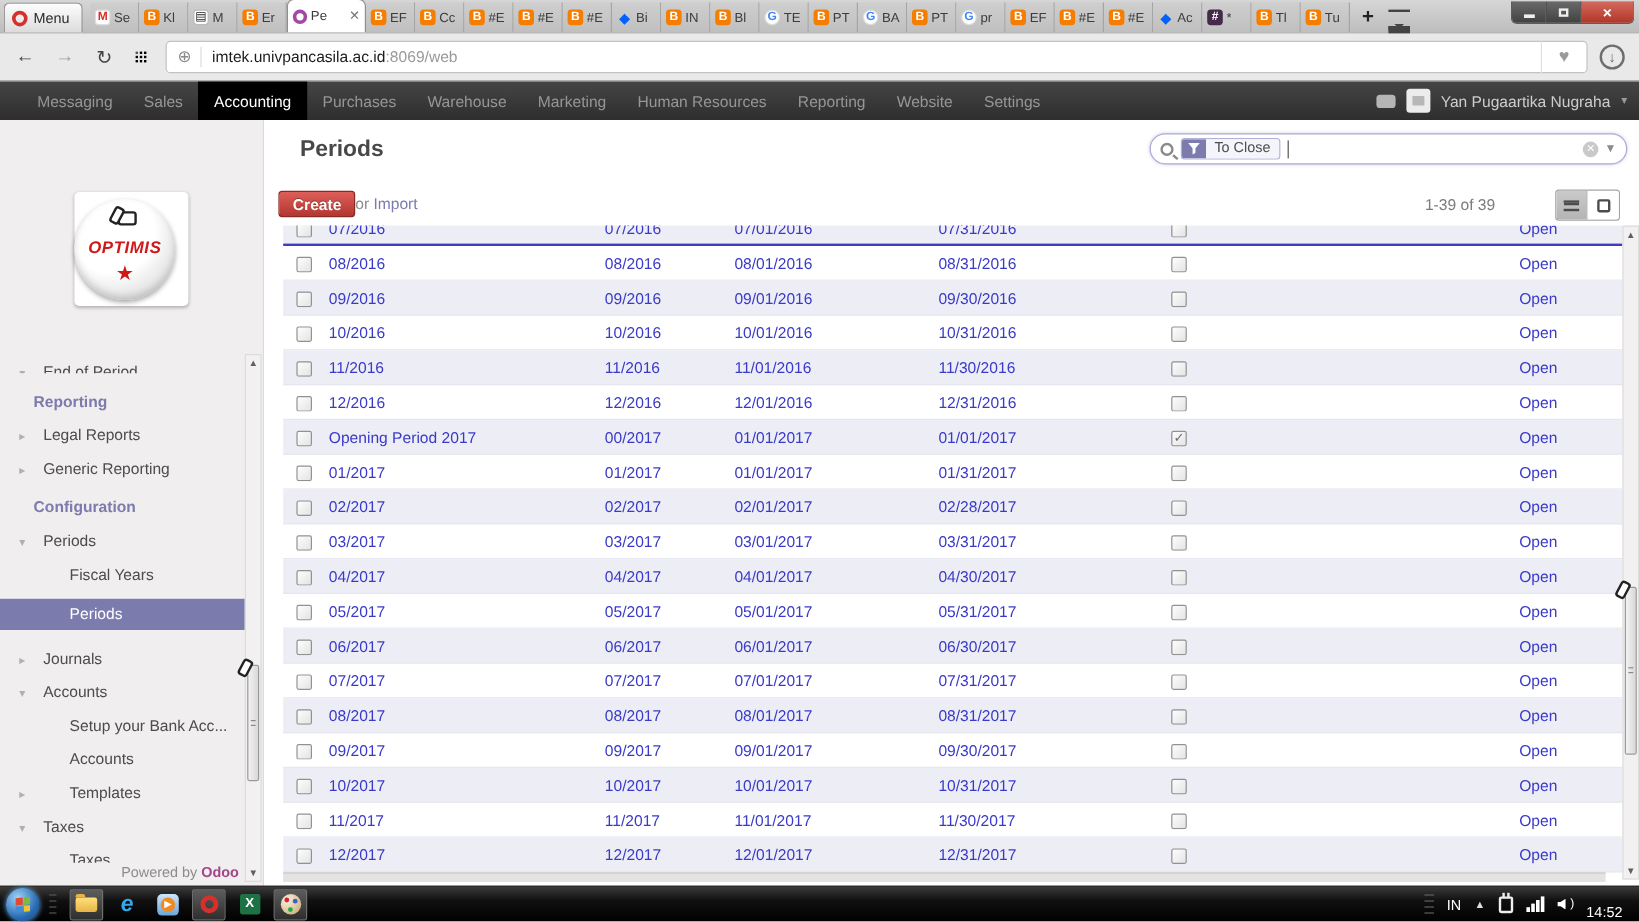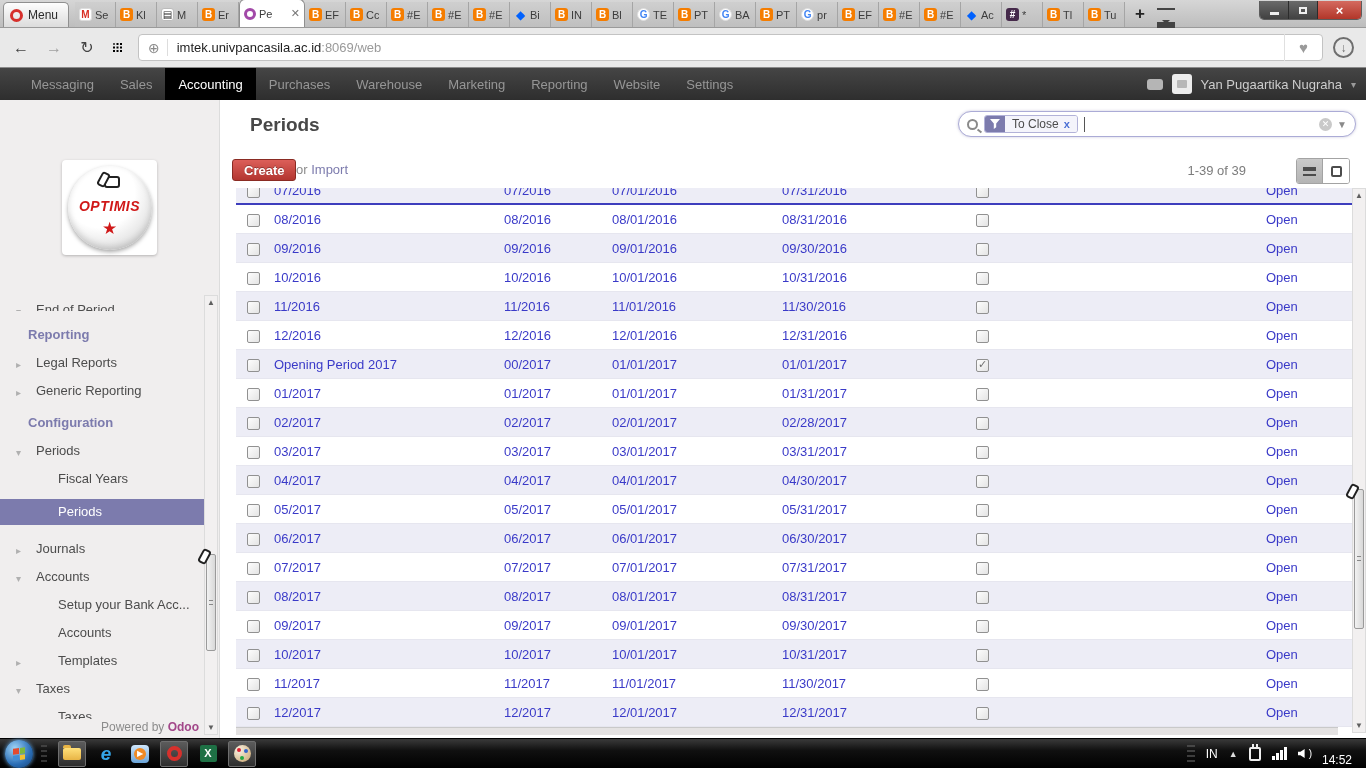--- a/index.html
+++ b/index.html
@@ -72,21 +72,21 @@
   .avatar i { width:10px; height:8px; background:#b7b7b7; border-radius:1px; }
   .user-name { color:#cdcdcd; font-size:13px; }
   .nav-caret { color:#9a9a9a; font-size:10px; }
 
   
   .content { position:absolute; left:0; top:100px; width:1366px; height:638px; background:#fff; }
 
   
   .sidebar { position:absolute; left:0; top:0; width:220px; height:638px; background:#f0eeee; border-right:1px solid #dcdcdc; }
   .logo-box { position:absolute; left:62px; top:60px; width:95px; height:95px; background:#fff; border-radius:4px;
-    box-shadow:0 1px 3px rgba(0,0,0,.25); display:flex; align-items:center; justify-content:center; }
+    box-shadow:0 1px 3px rgba(0,0,0,.25); display:flex; align-items:center; }
   .logo-circle { width:84px; height:84px; border-radius:50%; background:radial-gradient(circle at 38% 32%,#ffffff 45%,#d8d8d8 85%,#bdbdbd);
     box-shadow:0 2px 4px rgba(0,0,0,.35), inset 0 -3px 6px rgba(0,0,0,.15); position:relative; overflow:hidden; }
   .logo-text { position:absolute; left:0; right:0; top:32px; text-align:center; color:#d01818; font-weight:bold;
     font-style:italic; font-size:14px; letter-spacing:.5px; }
   .logo-star { position:absolute; left:0; right:0; top:52px; text-align:center; color:#d01818; font-size:17px; }
   .thumb { position:absolute; left:36px; top:10px; width:16px; height:12px; border:2px solid #222; border-radius:3px; background:#fff; }
   .thumb:before { content:""; position:absolute; left:-7px; top:-6px; width:5px; height:11px; border:2px solid #222;
     border-radius:3px; background:#fff; transform:rotate(28deg); }
 
   .side-menu { position:absolute; left:0; top:192px; width:204px; }
@@ -117,21 +117,21 @@
   .main { position:absolute; left:220px; top:0; right:0; height:638px; background:#fff; }
   .page-title { position:absolute; left:30px; top:14px; font-size:19px; font-weight:bold; color:#484848; }
 
   .searchbox { position:absolute; right:10px; top:11px; width:398px; height:26px; background:#fff;
     border:1px solid #ababd6; border-radius:14px; box-shadow:0 0 3px rgba(124,123,173,.4); display:flex; align-items:center; }
   .mag { width:11px; height:11px; border:2px solid #8a8a8a; border-radius:50%; margin:0 6px 0 8px; position:relative; flex:0 0 11px; }
   .mag:after { content:""; position:absolute; width:5px; height:2px; background:#8a8a8a; transform:rotate(40deg); left:8px; top:9px; }
   .facet { display:flex; align-items:stretch; height:18px; border-radius:3px; overflow:hidden; border:1px solid #b2b2d8; }
   .facet-ico { width:20px; background:var(--accent,#7c7bad); display:flex; align-items:center; justify-content:center; }
   .funnel { width:10px; height:10px; background:#fff; clip-path:polygon(0 0,100% 0,62% 45%,62% 82%,38% 100%,38% 45%); }
-  .facet-val { background:#f4f4fb; display:flex; align-items:center; gap:5px; padding:0 7px; font-size:12px; color:#4c4c4c; }
+  .facet-val { background:#f4f4fb; display:flex; align-items:center; gap:5px; padding:0 7px; font-size:12px; color:#4c4c4c;flex-direction:column; }
   .facet-x { color:#4a6fd4; font-weight:bold; font-size:11px; }
   .caret-line { width:1px; height:15px; background:#555; margin-left:6px; }
   .search-clear { margin-left:auto; width:13px; height:13px; border-radius:50%; background:#c9c9c9; color:#fff;
     font-size:9px; display:flex; align-items:center; justify-content:center; }
   .search-drop { color:#8a8a8a; font-size:10px; margin:0 8px 0 5px; }
 
   .create-btn { position:absolute; left:12px; top:59px; height:22px; padding:0 11px; color:#fff; font-size:13px; font-weight:bold;
     background:linear-gradient(#dc5f59,#b33630); border:1px solid #8a2b23; border-radius:3px;
     text-shadow:0 -1px 0 rgba(0,0,0,.3); display:flex; align-items:center; }
   .or-import { position:absolute; left:76px; top:62px; font-size:13px; color:#8c8c8c; }
@@ -363,20 +363,21 @@
   </div>
 
   <div class="odoo-nav">
     <div class="nav-items">
         <div class="nav-item">Messaging</div>
         <div class="nav-item">Sales</div>
         <div class="nav-item active">Accounting</div>
         <div class="nav-item">Purchases</div>
         <div class="nav-item">Warehouse</div>
         <div class="nav-item">Marketing</div>
+        <div class="nav-item">Human Resources</div>
         <div class="nav-item">Reporting</div>
         <div class="nav-item">Website</div>
         <div class="nav-item">Settings</div>
       </div>
     <div class="nav-right">
       <span class="chat-ico"></span>
       <span class="avatar">
           <i></i>
         </span>
       <span class="user-name">Yan Pugaartika Nugraha</span>

